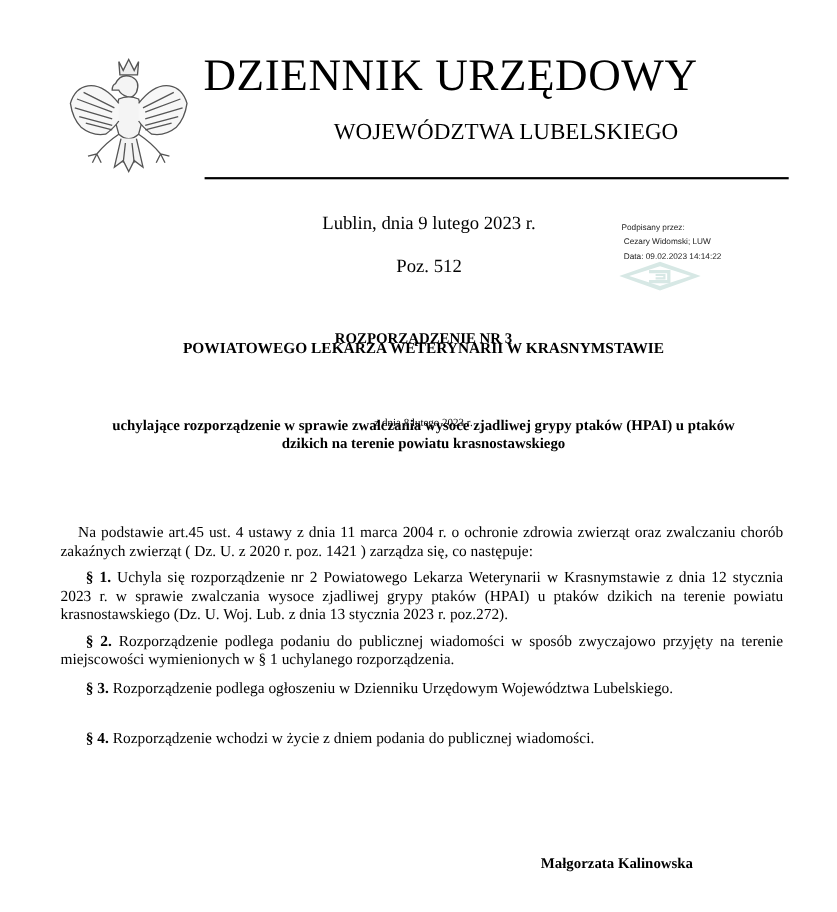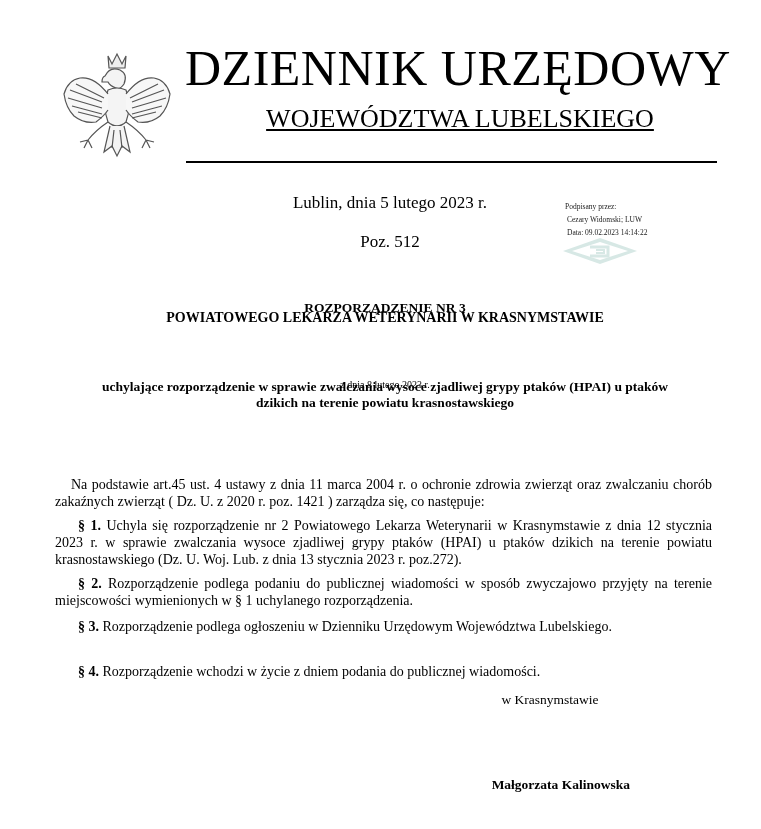--- a/index.html
+++ b/index.html
@@ -1,27 +1,27 @@
 <!DOCTYPE html>
 <html><head>
 <meta charset="utf-8">
 <style>
   html, body { margin: 0; padding: 0; background: #ffffff; }
   body { width: 761px; height: 829px; position: relative; overflow: hidden;
          font-family: "Liberation Serif", "DejaVu Serif", serif; color: #000; }
   .abs { position: absolute; }
   #eagle { left: 58px; top: 50px; width: 118px; height: 120px; }
-  #title-main { left: 185px; top: 38px; width: 540px; font-size: 50px; line-height: 60px;
+  #title-main { left: 185px; top: 38px; width: 540px; font-size: 41px; line-height: 60px;
                 letter-spacing: 0.5px; white-space: nowrap; }
-  #title-sub { left: 185px; top: 102px; width: 550px; text-align: center; font-size: 26px;
-               line-height: 34px; white-space: nowrap; padding-left: 0; text-decoration: underline; }
+  #title-sub { left: 185px; top: 102px; width: 550px; text-align: center; font-size: 21px;
+               line-height: 34px; white-space: nowrap; padding-left: 0; }
   #rule { left: 186px; top: 161px; width: 531px; height: 2px; background: #000; }
   #place-date { left: 260px; top: 193px; width: 260px; text-align: center; font-size: 17px; }
   #position { left: 260px; top: 232px; width: 260px; text-align: center; font-size: 17px; }
-  #signature { left: 565px; top: 200px; font-family: Liberation Serif, serif;
+  #signature { left: 565px; top: 200px; font-family: Liberation Sans, sans-serif;
                font-size: 7.5px; line-height: 13px; color: #222; }
   #signature div { white-space: nowrap; }
   #sig-line-2, #sig-line-3 { padding-left: 2px; }
   #seal { left: 562px; top: 237px; width: 76px; height: 28px; }
   .center-block { left: 60px; width: 650px; text-align: center; }
   #reg-title-1 { top: 300px; font-weight: bold; font-size: 13.5px; line-height: 16px; }
   #reg-title-2 { top: 310px; font-weight: bold; font-size: 14px; line-height: 16px; }
   #reg-date { top: 346px; font-size: 10px; margin-top: 33px; }
   #reg-subject { top: 379px; font-weight: bold; font-size: 13.5px; line-height: 16px; font-family: Liberation Serif, serif; }
   .para { left: 55px; width: 657px; font-size: 14px; line-height: 17px; text-align: justify;
@@ -58,21 +58,21 @@
 
     <path d="M50 72 Q38 80 30 90 L22 92 M30 90 L26 98 M30 90 L34 98"></path>
     <path d="M68 72 Q80 80 88 90 L96 92 M88 90 L92 98 M88 90 L84 98"></path>
   </svg>
 </div>
 
 <div id="title-main" class="abs">DZIENNIK URZĘDOWY</div>
 <div id="title-sub" class="abs">WOJEWÓDZTWA LUBELSKIEGO</div>
 <div id="rule" class="abs"></div>
 
-<div id="place-date" class="abs">Lublin, dnia 5 lutego 2023 r.</div>
+<div id="place-date" class="abs">Lublin, dnia 9 lutego 2023 r.</div>
 <div id="position" class="abs">Poz. 512</div>
 
 <div id="signature" class="abs">
   <div id="sig-line-1">Podpisany przez:</div>
   <div id="sig-line-2">Cezary Widomski; LUW</div>
   <div id="sig-line-3">Data: 09.02.2023 14:14:22</div>
 </div>
 <div id="seal" class="abs">
   <svg width="76" height="28" viewBox="0 0 76 28">
     <polygon points="38,1 75,14 38,27 1,14" fill="#d7e8e5"></polygon>
@@ -88,15 +88,14 @@
 <div id="reg-subject" class="abs center-block" style="left:95px;width:580px;">uchylające rozporządzenie w sprawie zwalczania wysoce zjadliwej grypy ptaków (HPAI) u ptaków dzikich na terenie powiatu krasnostawskiego</div>
 
 <div id="preamble" class="abs para">Na podstawie art.45 ust. 4 ustawy z dnia 11 marca 2004 r. o ochronie zdrowia zwierząt oraz zwalczaniu chorób zakaźnych zwierząt ( Dz. U. z 2020 r. poz. 1421 ) zarządza się, co następuje:</div>
 
 <div id="par1" class="abs para"><span class="sec">§ 1.</span><span> Uchyla się rozporządzenie nr 2 Powiatowego Lekarza Weterynarii w Krasnymstawie z dnia 12 stycznia 2023 r. w sprawie zwalczania wysoce zjadliwej grypy ptaków (HPAI) u ptaków dzikich na terenie powiatu krasnostawskiego (Dz. U. Woj. Lub. z dnia 13 stycznia 2023 r. poz.272).</span></div>
 <div id="par2" class="abs para"><span class="sec">§ 2.</span><span> Rozporządzenie podlega podaniu do publicznej wiadomości w sposób zwyczajowo przyjęty na terenie miejscowości wymienionych w § 1 uchylanego rozporządzenia.</span></div>
 <div id="par3" class="abs para"><span class="sec">§ 3.</span><span> Rozporządzenie podlega ogłoszeniu w Dzienniku Urzędowym Województwa Lubelskiego.</span></div>
 <div id="par4" class="abs para"><span class="sec">§ 4.</span><span> Rozporządzenie wchodzi w życie z dniem podania do publicznej wiadomości.</span></div>
 
 <div id="signer-block" class="abs">
-  <div>w Krasnymstawie</div>
 </div>
 <div id="signer-name" class="abs">Małgorzata Kalinowska</div>
 
 </body></html>

